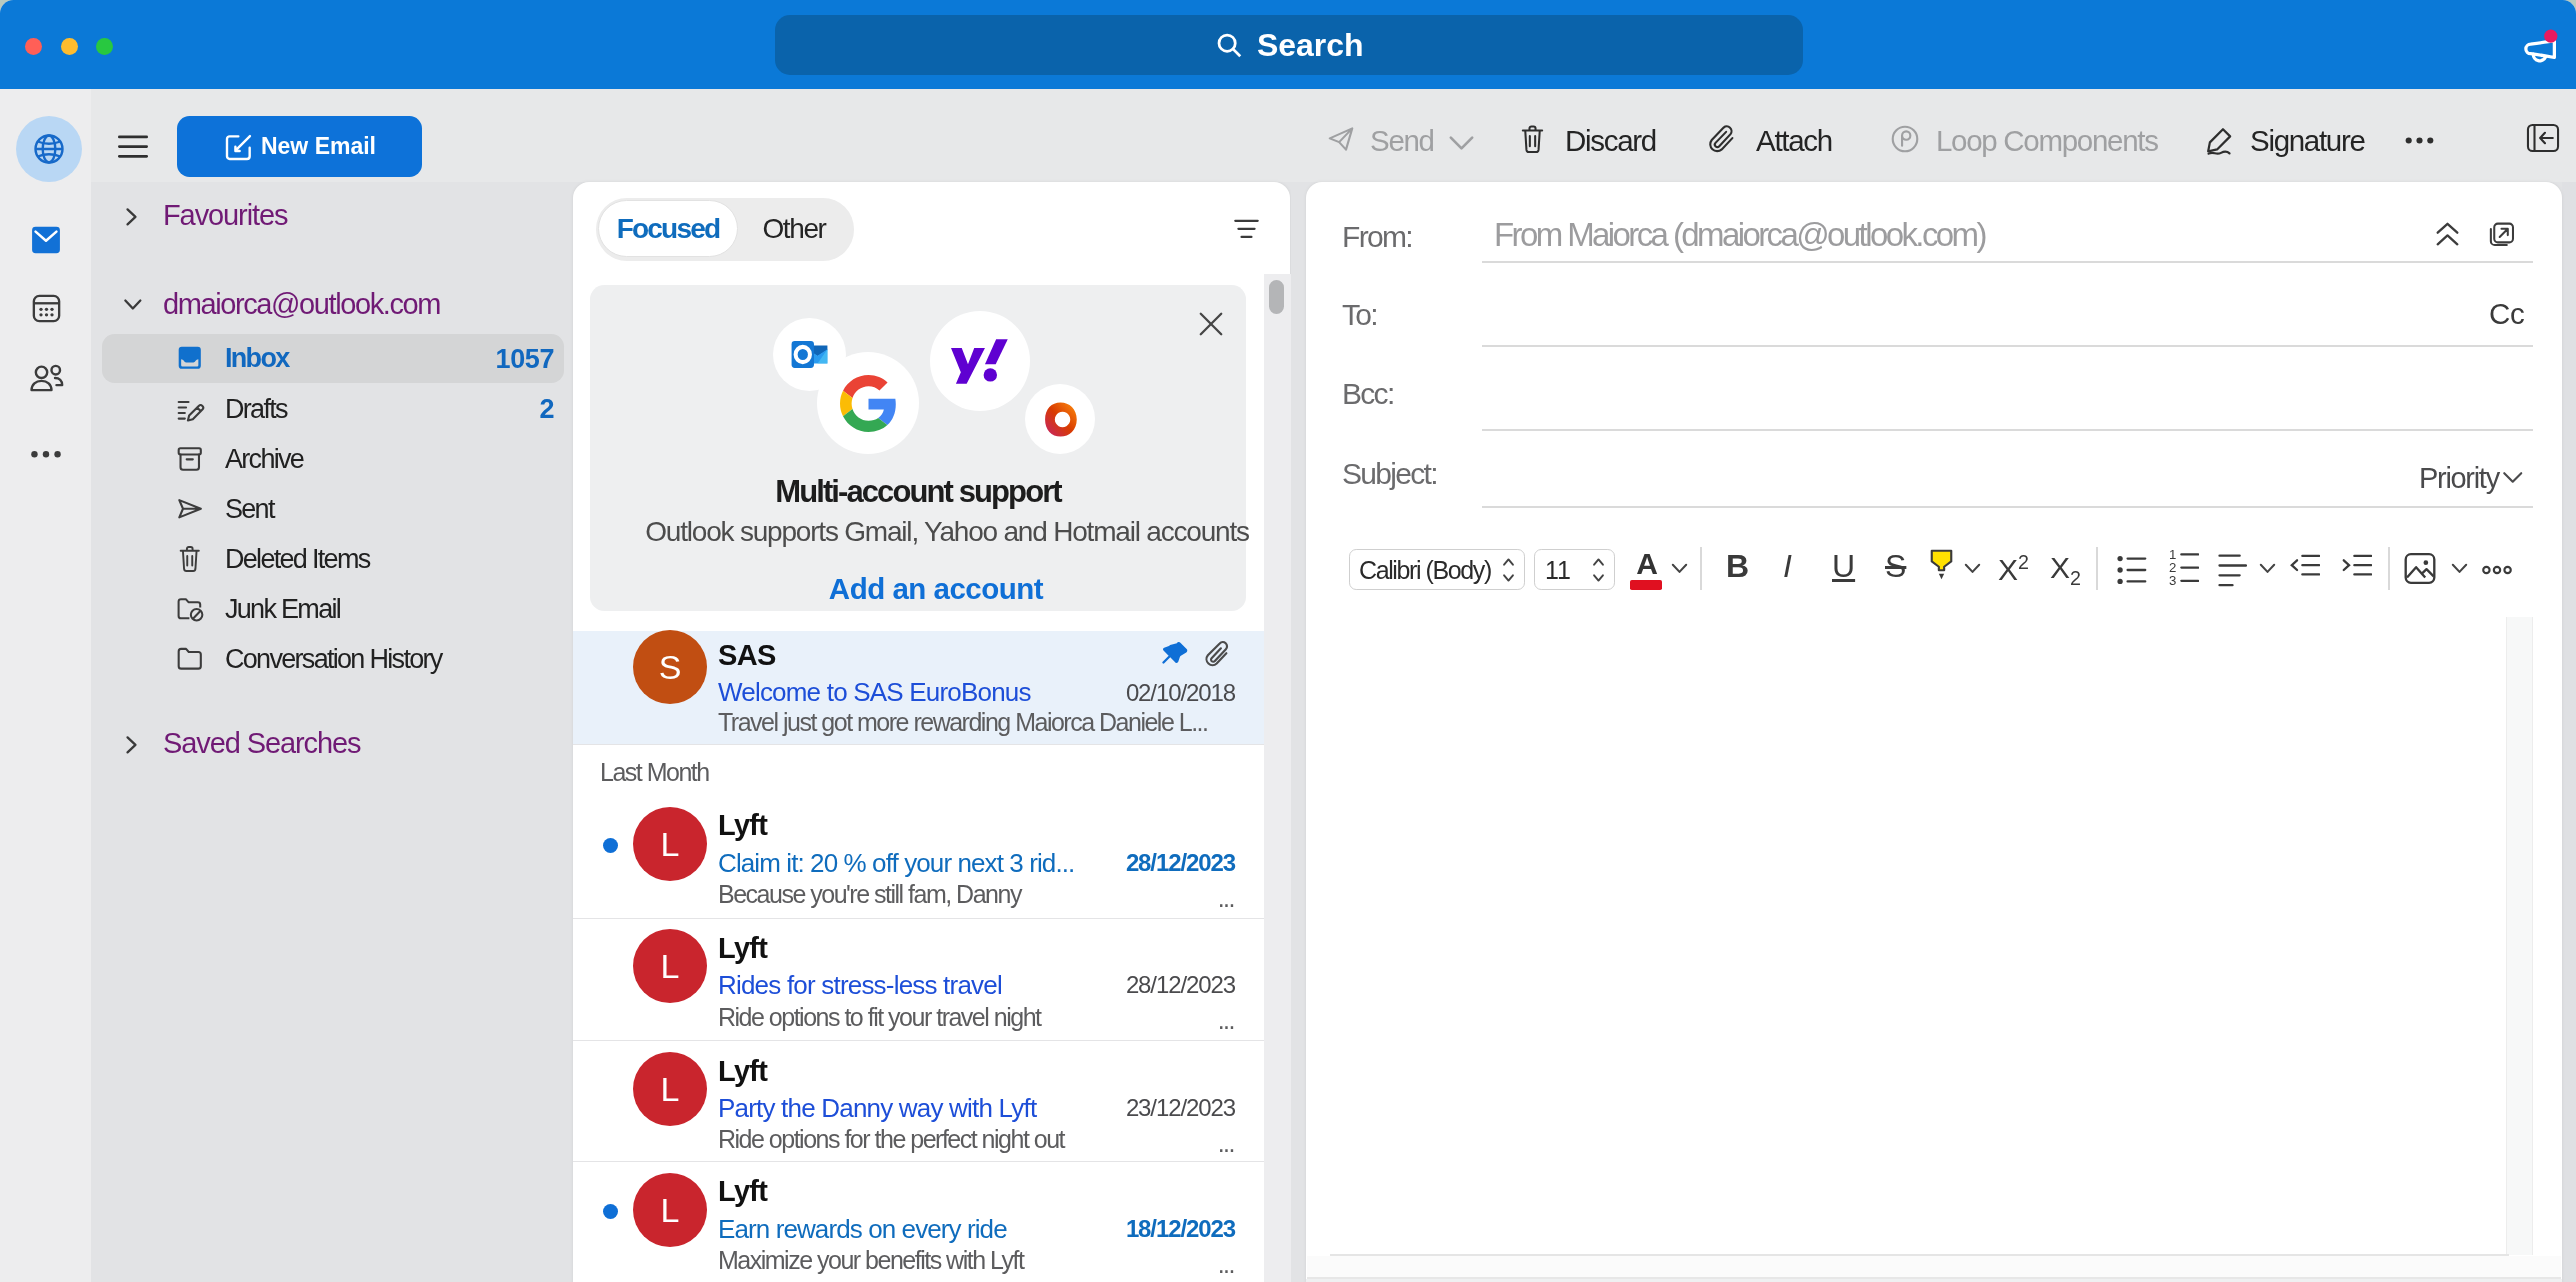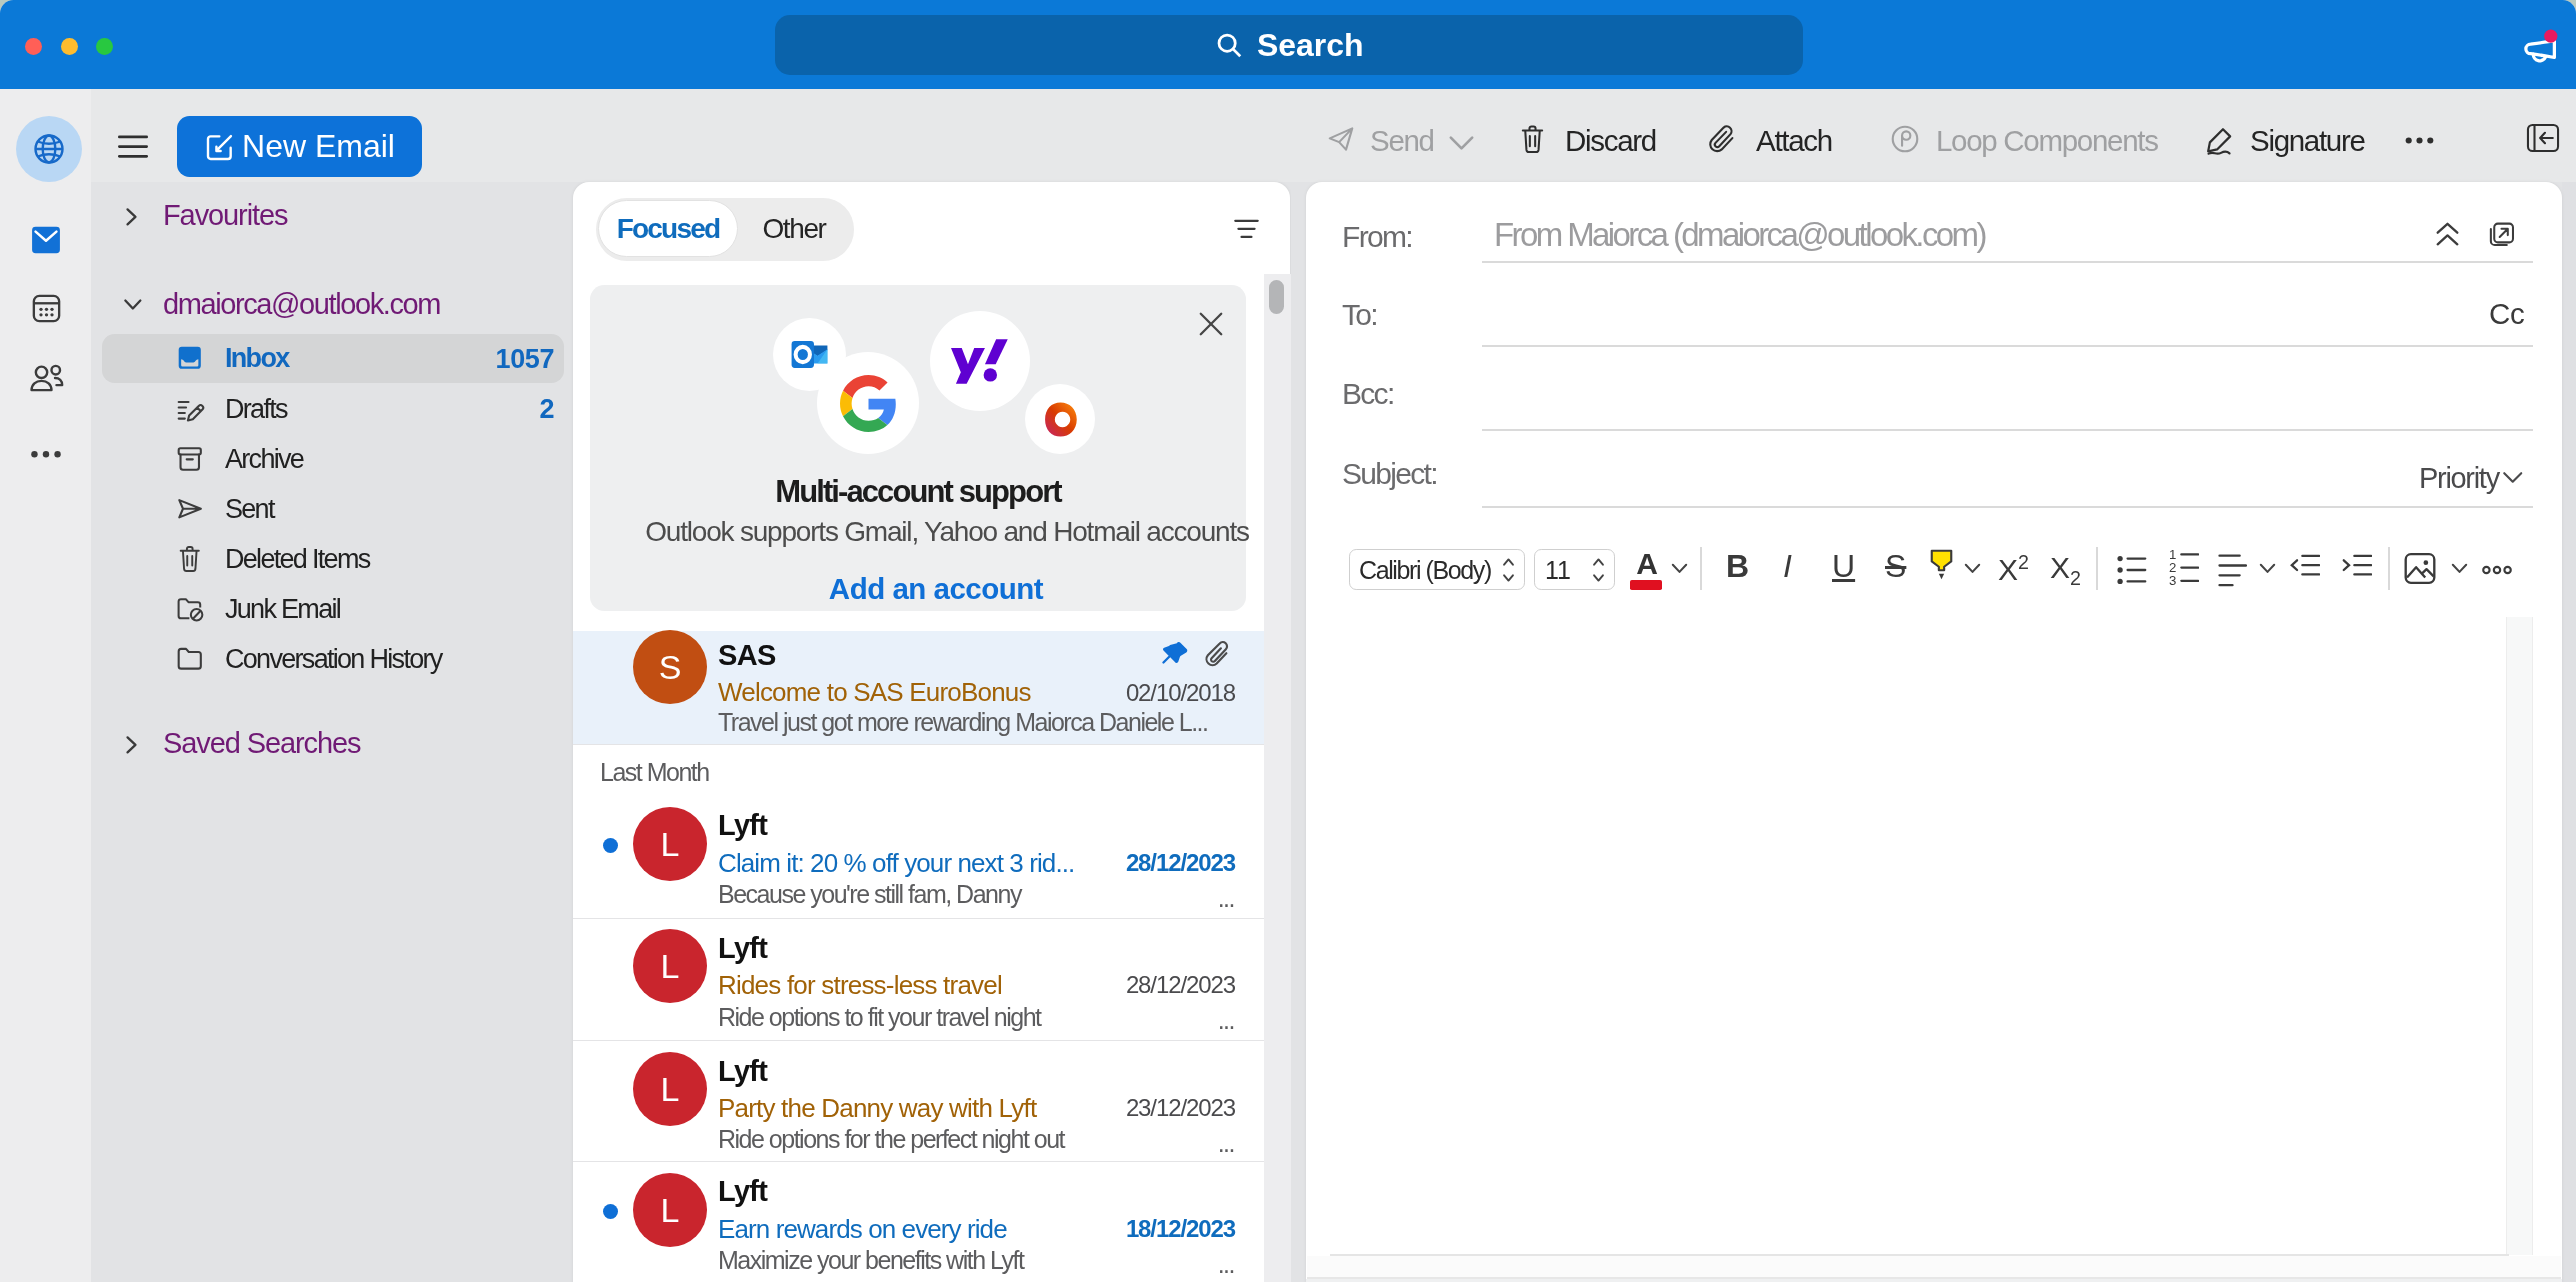--- a/index.html
+++ b/index.html
@@ -19,21 +19,21 @@
     display:flex; align-items:center; justify-content:center; color:#fff; }
   #searchpill span { font-size:32px; font-weight:600; margin-left:12.5px; }
 
   
   #toolbar { left:0; top:89px; width:2576px; height:93px; background:#e7e8e9; }
   #rail { left:0; top:89px; width:91px; height:1193px; background:#ededee; }
   #globe { left:16px; top:116px; width:66px; height:66px; border-radius:50%; background:#b9d7f4;
     display:flex; align-items:center; justify-content:center; }
   #newemail { left:177px; top:116px; width:245px; height:61px; border-radius:12.5px; background:#0d72d9;
     display:flex; align-items:center; justify-content:center; color:#fff; }
-  #newemail span { font-size:32px; font-weight:400; margin-left:6px; }
+  #newemail span { font-size:23px; font-weight:700; margin-left:6px; }
   .tbtxt { font-size:29.5px; color:#242424; top:124px; letter-spacing:-1.3px; }
   .tbgray { color:#9fa0a2; }
 
   
   #folders { left:91px; top:182px; width:482px; height:1100px; background:#e2e3e5; }
   .fhead { font-size:29px; font-weight:400; color:#701a75; letter-spacing:-1.1px; }
   .frow-txt { font-size:27px; color:#212121; letter-spacing:-1.7px; }
   .fbadge { font-size:27px; font-weight:700; color:#1168bf; letter-spacing:-0.4px; }
   #inboxsel { left:102px; top:334px; width:462px; height:49px; border-radius:12.5px; background:#d4d5d6; }
 
@@ -52,21 +52,21 @@
   #btitle { left:590px; top:474px; width:656px; text-align:center; font-size:31px; font-weight:700; color:#1d1d1d; letter-spacing:-1.9px;}
   #bsub { left:619px; top:516px; width:656px; text-align:center; font-size:28px; color:#4c4c4c; letter-spacing:-1.2px;}
   #blink { left:608px; top:572px; width:656px; text-align:center; font-size:29.5px; font-weight:700; color:#0f6fd6; letter-spacing:-0.5px;}
 
   
   .erow { left:573px; width:691px; }
   .avatar { width:74px; height:74px; border-radius:50%; color:#fff; font-size:34px;
     display:flex; align-items:center; justify-content:center; }
   .av-red { background:#c9252d; }
   .sender { font-size:29px; font-weight:700; color:#111; letter-spacing:-0.7px; }
-  .subj { font-size:26px; color:#a16207; letter-spacing:-0.8px; white-space:nowrap; }
+  .subj { font-size:26px; color:#1d4ed8; letter-spacing:-0.8px; white-space:nowrap; }
   .subj.unread { color:#0f6cbd; font-weight:400; letter-spacing:-0.9px; }
   .prev { font-size:25px; color:#5c5c5e; letter-spacing:-1.5px; white-space:nowrap; }
   .edate { font-size:24px; color:#4a4a4d; letter-spacing:-1.1px; }
   .edate.unread { color:#0f6cbd; font-weight:700; }
   .divider { left:573px; width:691px; height:0.9px; background:#e4e4e6; }
   .bluedot { width:15px; height:15px; border-radius:50%; background:#0f6fd6; }
 
   
   #rightcard { left:1306px; top:182px; width:1256px; height:1100px; background:#fff; border-radius:16px 16px 0 0;
     box-shadow:0 0.9px 3.6px rgba(0,0,0,0.08); }

